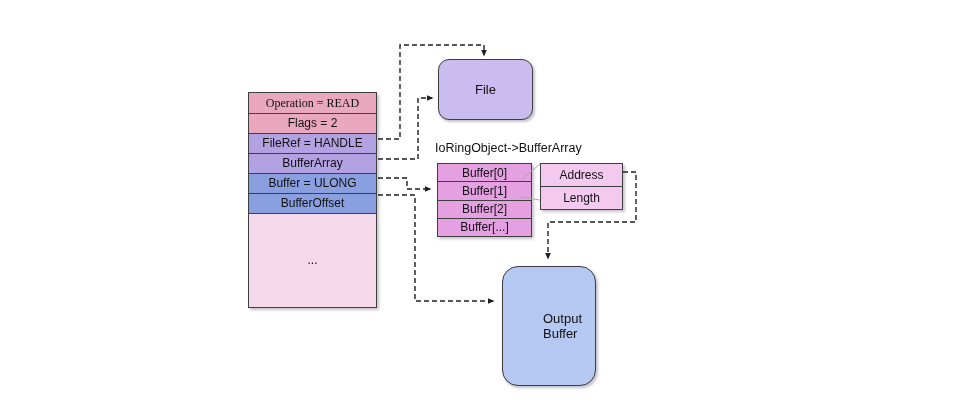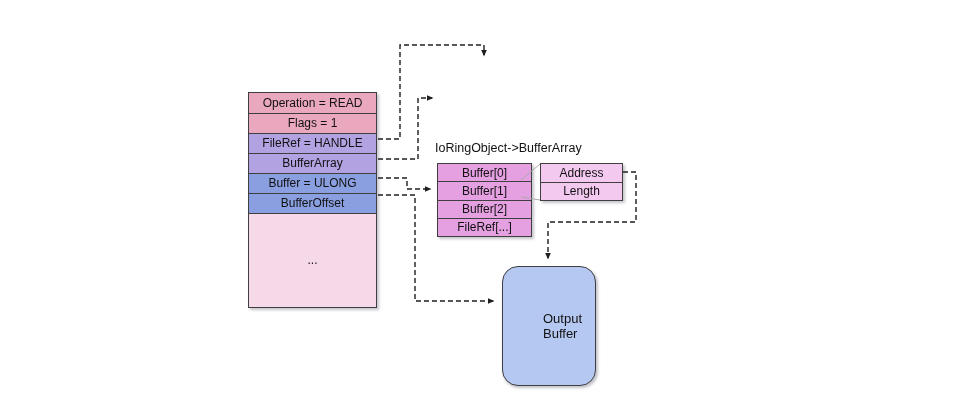--- a/index.html
+++ b/index.html
@@ -14,21 +14,21 @@
     display:flex;flex-direction:column;
     border:1px solid var(--border);
     box-shadow:1.5px 2px 2.5px rgba(90,90,110,.35);
     background:#fff;
   }
   .req-row{
     display:flex;align-items:center;justify-content:center;
     font-size:12px;line-height:13px;border-top:1px solid var(--border);
     flex:0 0 auto;
   }
-  .req-row:first-child{border-top:none;}
+  .req-row:first-child{border-top:none;font-family:Liberation Serif, serif;}
   .req-row.h20{height:20px}
   .req-row.h19{height:19px}
   .req-row.fill{flex:1 1 auto;}
   .t-pink{background:var(--pink)}
   .t-purple{background:var(--purple)}
   .t-blue{background:var(--blue)}
   .t-lightblue{background:var(--lightblue)}
   .t-lightpink{background:var(--lightpink)}
   
   .node{
@@ -46,21 +46,21 @@
     border:1px solid var(--border);
     box-shadow:1.5px 2px 2.5px rgba(90,90,110,.35);
   }
   .ba-cell{
     flex:1 1 auto;display:flex;align-items:center;justify-content:center;
     font-size:12px;background:var(--orchid);border-top:1px solid var(--border);
   }
   .ba-cell:first-child{border-top:none;}
   
   .det-table{
-    left:540px;top:163px;width:83px;height:38px;
+    left:540px;top:163px;width:83px;height:47px;
     display:flex;flex-direction:column;
     border:1px solid var(--border);
     box-shadow:1.5px 2px 2.5px rgba(90,90,110,.35);
   }
   .det-cell{
     flex:1 1 auto;display:flex;align-items:center;justify-content:center;
     font-size:12px;background:var(--orchid_light);border-top:1px solid var(--border);
   }
   .det-cell:first-child{border-top:none;}
   
@@ -68,36 +68,39 @@
   .dash{fill:none;stroke:var(--arrow);stroke-width:1.4;stroke-dasharray:5 3;}
   .conn{fill:none;stroke:var(--connector);stroke-width:1;}
 </style>
 </head>
 <body>
 
 <div id="stage">
 
   <div class="abs req-table">
     <div class="req-row h20 t-pink">Operation = READ</div>
-    <div class="req-row h19 t-pink">Flags = 1</div>
+    <div class="req-row h19 t-pink">Flags = 2</div>
     <div class="req-row h19 t-purple">FileRef = HANDLE</div>
     <div class="req-row h19 t-purple">BufferArray</div>
     <div class="req-row h19 t-blue">Buffer = ULONG</div>
     <div class="req-row h19 t-blue">BufferOffset</div>
     <div class="req-row fill t-lightpink">...</div>
   </div>
 
+  <div class="abs node file-node">
+    <span>File</span>
+  </div>
 
   <div class="abs ba-title">IoRingObject-&gt;BufferArray</div>
 
   <div class="abs ba-table">
     <div class="ba-cell">Buffer[0]</div>
     <div class="ba-cell">Buffer[1]</div>
     <div class="ba-cell">Buffer[2]</div>
-    <div class="ba-cell">FileRef[...]</div>
+    <div class="ba-cell">Buffer[...]</div>
   </div>
 
   <div class="abs det-table">
     <div class="det-cell">Address</div>
     <div class="det-cell">Length</div>
   </div>
 
   <div class="abs node output-node">
     <span>Output Buffer</span>
   </div>

